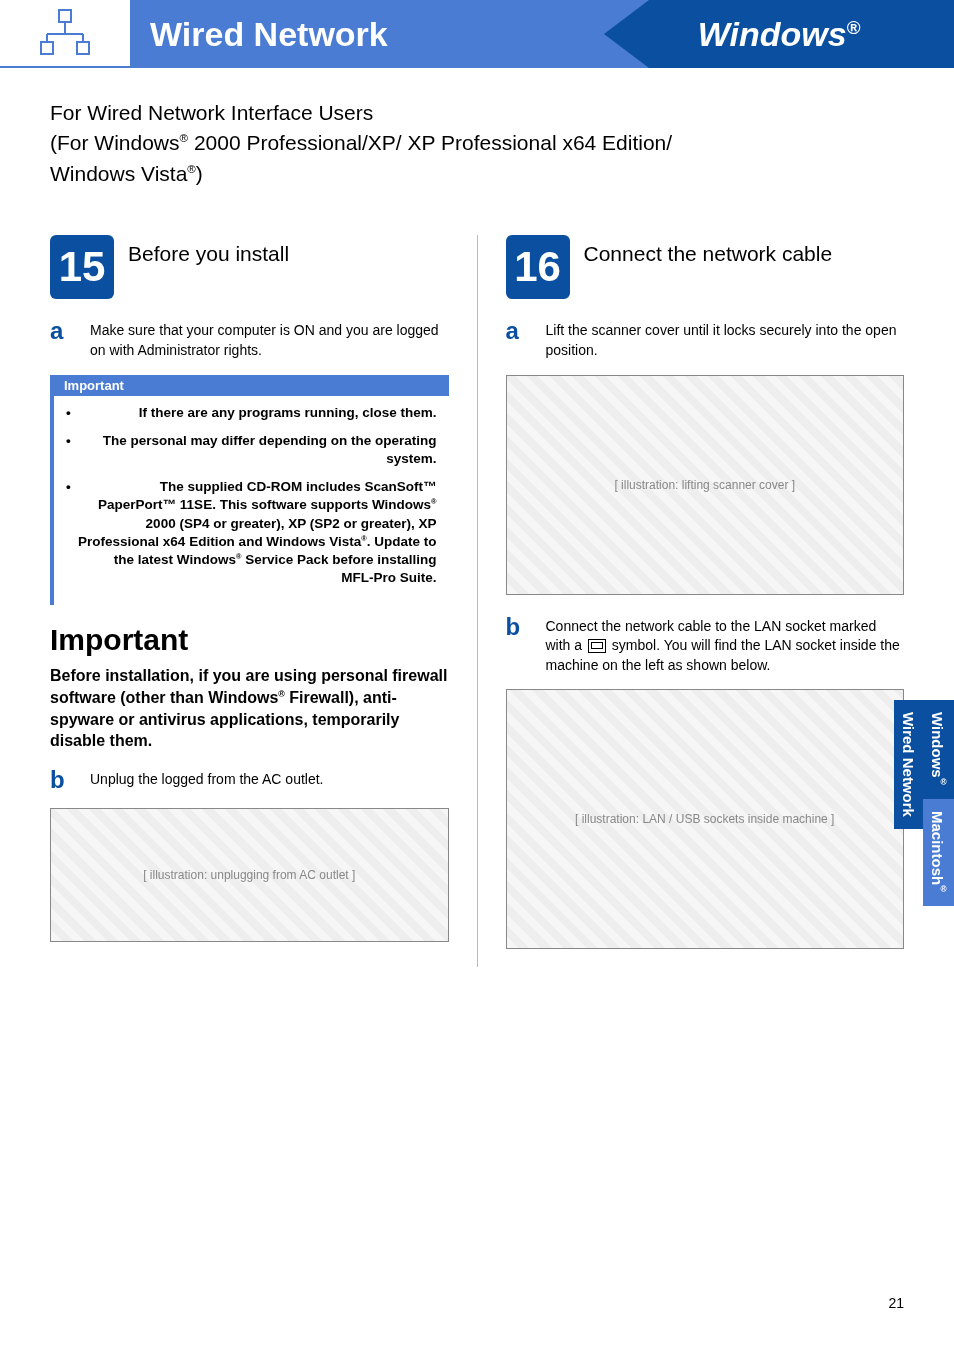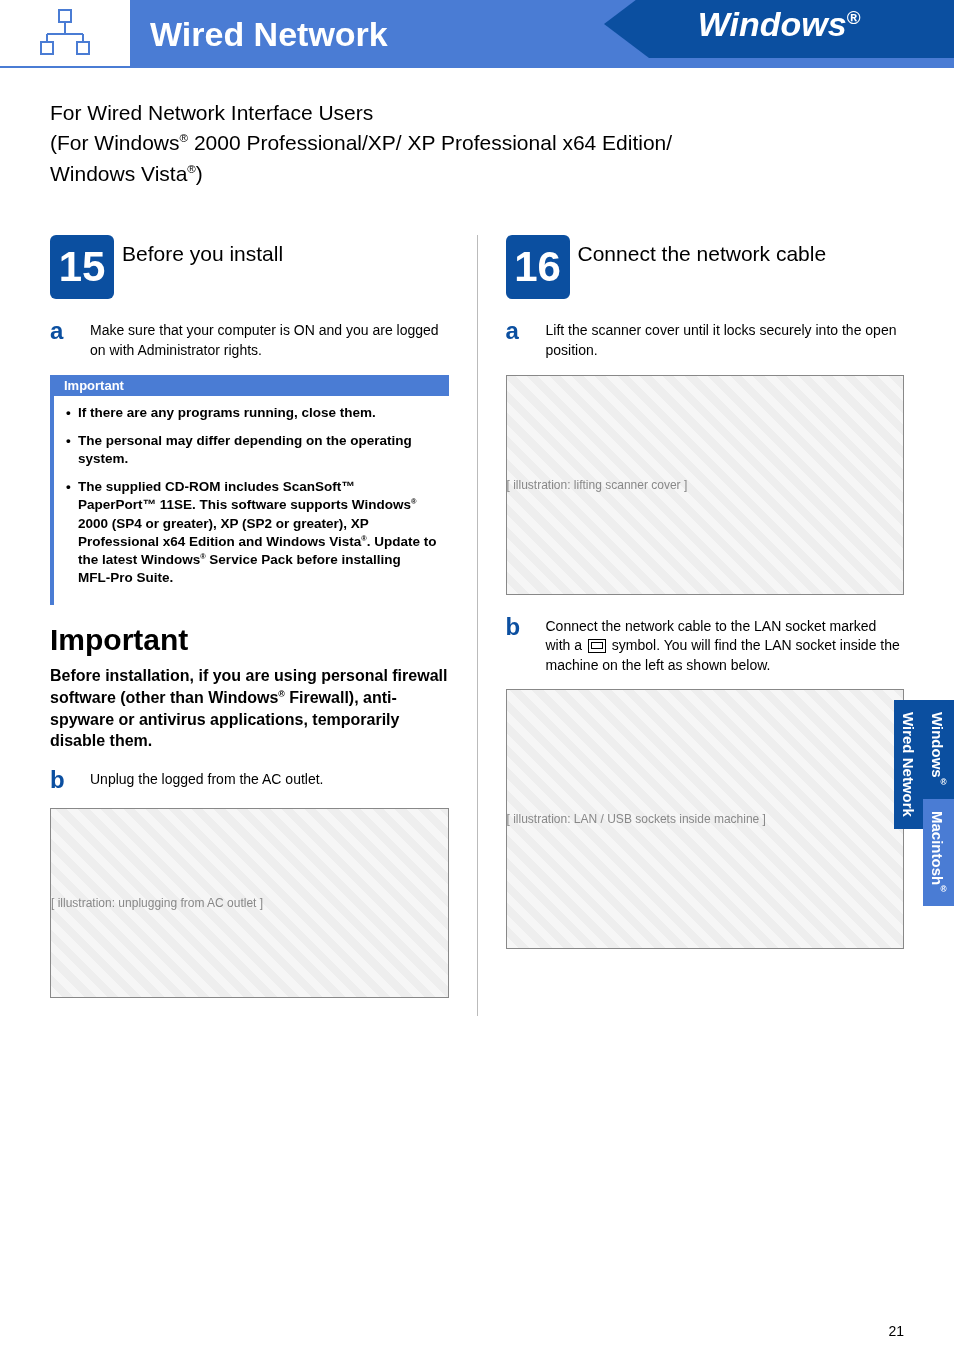--- a/index.html
+++ b/index.html
@@ -1,50 +1,50 @@
 <!DOCTYPE html>
 <html><head>
 <meta charset="utf-8">
 <style>
   * { box-sizing: border-box; margin: 0; padding: 0; }
   body { font-family: Arial, Helvetica, sans-serif; background: #fff; width: 954px; height: 1351px; position: relative; }
   .header { display: flex; align-items: flex-start; }
   .net-icon-box { width: 130px; height: 68px; border-bottom: 2px solid #4a7cd4; display:flex; align-items:center; justify-content:center;}
   .banner { flex: 1; height: 68px; background: #4a7cd4; position: relative; display:flex; align-items:center;}
   .banner-title { color:#fff; font-size:34px; font-weight:bold; margin-left:20px;}
-  .banner-windows-wrap { position:absolute; right:0; top:0; height:48px; display:flex; align-items:center;}
+  .banner-windows-wrap { position:absolute; right:0; top:0; height:48px; display:flex; }
   .banner-windows-bg { background:#0b4fa0; width:350px; height:68px; display:flex; align-items:center; justify-content:center; clip-path: polygon(45px 0, 100% 0, 100% 100%, 45px 100%, 0 50%); }
   .banner-windows { color:#fff; font-size:34px; font-weight:bold; font-style:italic;}
   .reg-sup { font-size:0.55em; vertical-align: super;}
   .content { padding: 30px 50px 0 50px; }
   .main-heading { font-size:21px; font-weight:normal; line-height:1.45; margin-bottom:46px;}
   .columns { display:flex; gap:28px;}
   .col { flex:1; }
-  .step-head { display:flex; align-items:flex-start; gap:8px; margin-bottom:18px;}
+  .step-head { display:flex; align-items:flex-start; gap:14px; margin-bottom:18px;}
   .step-num-box { width:64px; height:64px; background:#0b4fa0; border-radius:6px; color:#fff; font-size:42px; font-weight:bold; display:flex; align-items:center; justify-content:center;}
   .step-title { font-size:21px; font-weight:normal; padding-top:6px; line-height:1.2;}
   .sub { display:flex; gap:14px; margin-bottom:14px;}
   .sub-letter { color:#0b4fa0; font-size:24px; font-weight:900; width:26px; font-family: Arial Black, Arial, sans-serif;}
   .sub-text { font-size:14px; line-height:1.4; flex:1; padding-top:4px;}
   .important-box { border-left:4px solid #4a7cd4; margin: 0 0 18px 0;}
   .important-header { background:#4a7cd4; color:#fff; font-size:13px; font-weight:bold; padding:3px 10px;}
   .important-body { padding:8px 12px 8px 12px;}
-  .important-body ul { list-style: none;}
+  .important-body ul { list-style: none; text-align: right;}
   .important-body li { font-size:13.5px; font-weight:bold; line-height:1.35; margin-bottom:10px; position:relative; padding-left:12px;}
   .important-body li::before { content:"•"; position:absolute; left:0;}
   .big-important-heading { font-size:30px; font-weight:bold; margin:14px 0 8px 0;}
   .big-important-text { font-size:16px; font-weight:bold; line-height:1.35; margin-bottom:14px;}
-  .diagram-placeholder { width:100%; height:220px; border:1px solid #888; background: repeating-linear-gradient(45deg,#f6f6f6,#f6f6f6 8px,#eee 8px,#eee 16px); margin:8px 0 18px 0; display:flex; align-items:center; color:#888; font-size:12px;}
-  .diagram-small { height:190px;}
+  .diagram-placeholder { width:100%; height:220px; border:1px solid #888; background: repeating-linear-gradient(45deg,#f6f6f6,#f6f6f6 8px,#eee 8px,#eee 16px); margin:8px 0 18px 0; display:flex; align-items:center; justify-content:center; color:#888; font-size:12px;}
+  .diagram-small { height:134px;}
   .diagram-tall { height:260px;}
   .lan-inline-icon { display:inline-block; width:18px; height:14px; border:1.5px solid #000; vertical-align:middle; position:relative; margin:0 2px;}
   .lan-inline-icon::before { content:""; position:absolute; left:2px; right:2px; top:2px; height:5px; border:1px solid #000;}
   .side-tabs { position:absolute; right:0; top:700px; display:flex; flex-direction:row;}
   .tab-cell { color:#fff; font-weight:bold; writing-mode: vertical-rl; padding:12px 6px; font-size:15px;}
-  .page-num { position:absolute; bottom:12px; right:50px; font-size:14px;}
+  .page-num { position:absolute; bottom:40px; right:50px; font-size:14px;}
   .col-divider { width:1px; background:#bbb; align-self:stretch;}
 </style>
 </head>
 <body>
 
 <div class="header">
   <div class="net-icon-box">
     <svg width="60" height="50" viewBox="0 0 60 50">
       <rect x="24" y="2" width="12" height="12" fill="none" stroke="#4a7cd4" stroke-width="2"></rect>
       <line x1="30" y1="14" x2="30" y2="26" stroke="#4a7cd4" stroke-width="2"></line>

